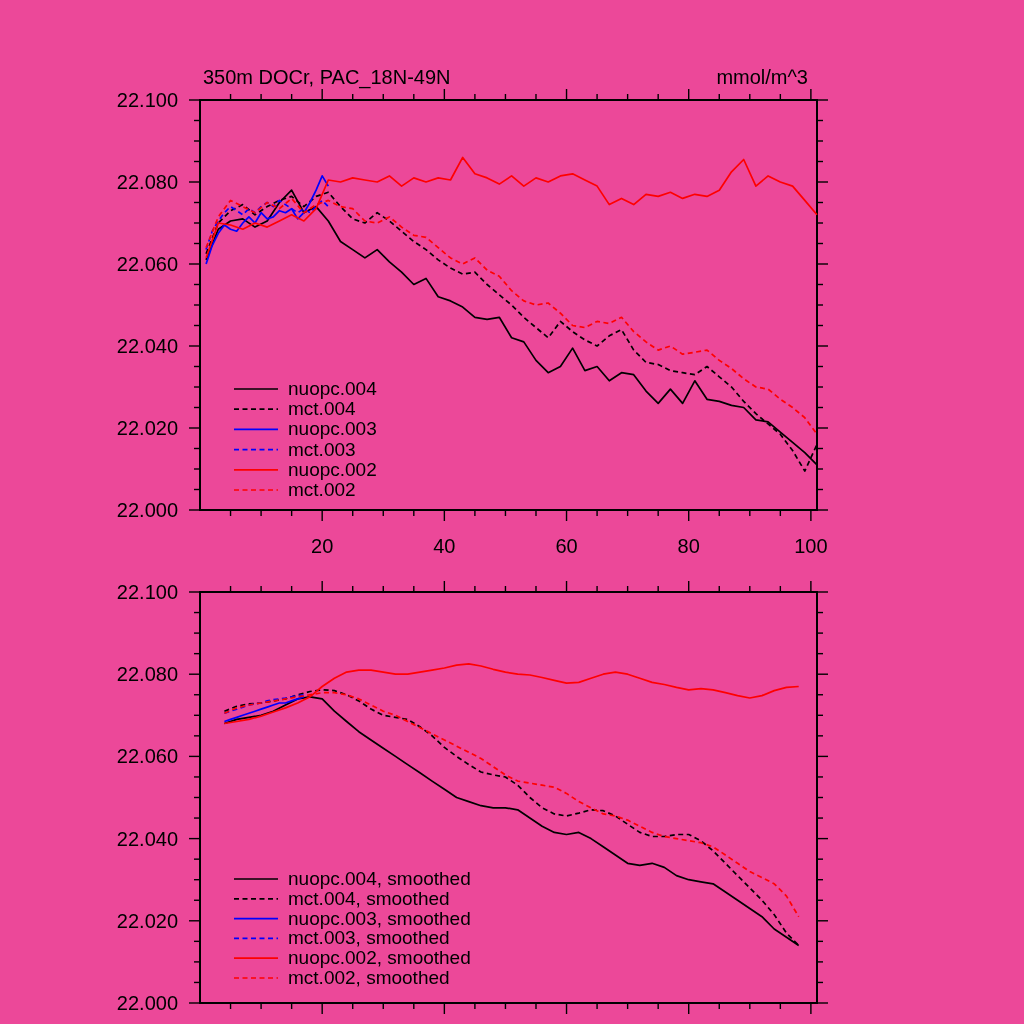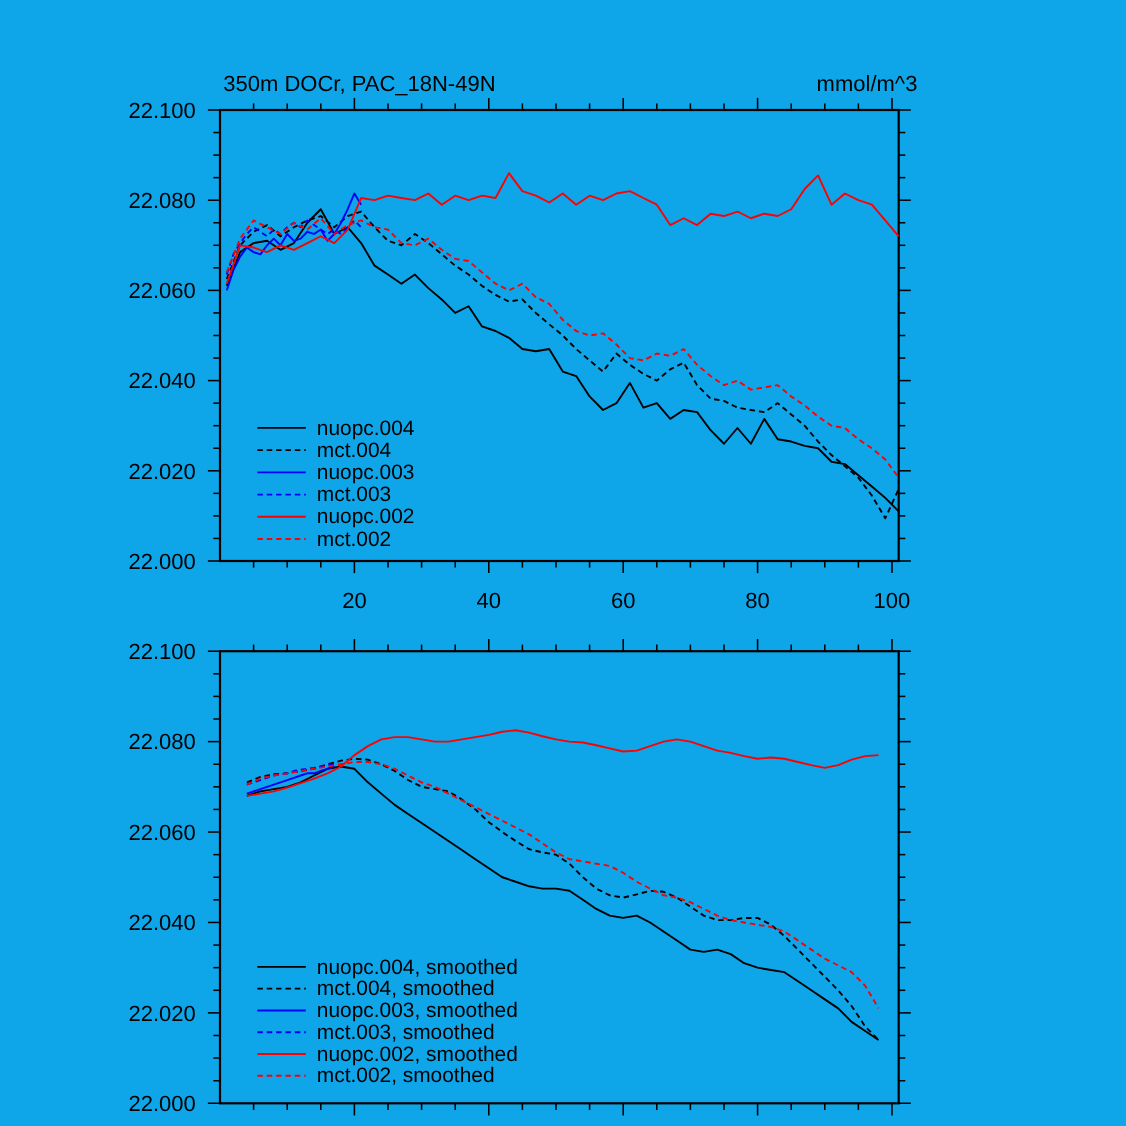--- a/index.html
+++ b/index.html
@@ -1,19 +1,19 @@
 <!DOCTYPE html>
 <html><head>
 <meta charset="utf-8">
 <style>
   html,body{margin:0;padding:0;background:#ffffff;}
-  .page{position:relative;width:1024px;height:1024px;background:#0ea5e9;overflow:hidden;
+  .page{position:relative;width:1024px;height:1024px;background:#ec4899;overflow:hidden;
         font-family:"Liberation Sans",sans-serif;}
   .title-left{position:absolute;left:203px;top:66px;font-size:20px;color:#000;white-space:nowrap;}
-  .title-right{position:absolute;right:190px;top:66px;font-size:20px;color:#000;white-space:nowrap;text-align:right;}
+  .title-right{position:absolute;right:216px;top:66px;font-size:20px;color:#000;white-space:nowrap;text-align:right;}
   svg{position:absolute;left:0;top:0;}
   svg text{font-family:"Liberation Sans",sans-serif;fill:#000;}
 </style>
 </head>
 <body>
 
 <div class="page">
   <div class="title-left">350m DOCr, PAC_18N-49N</div>
   <div class="title-right">mmol/m^3</div>
   <svg id="chart" width="1024" height="1024" viewBox="0 0 1024 1024" aria-hidden="true">

